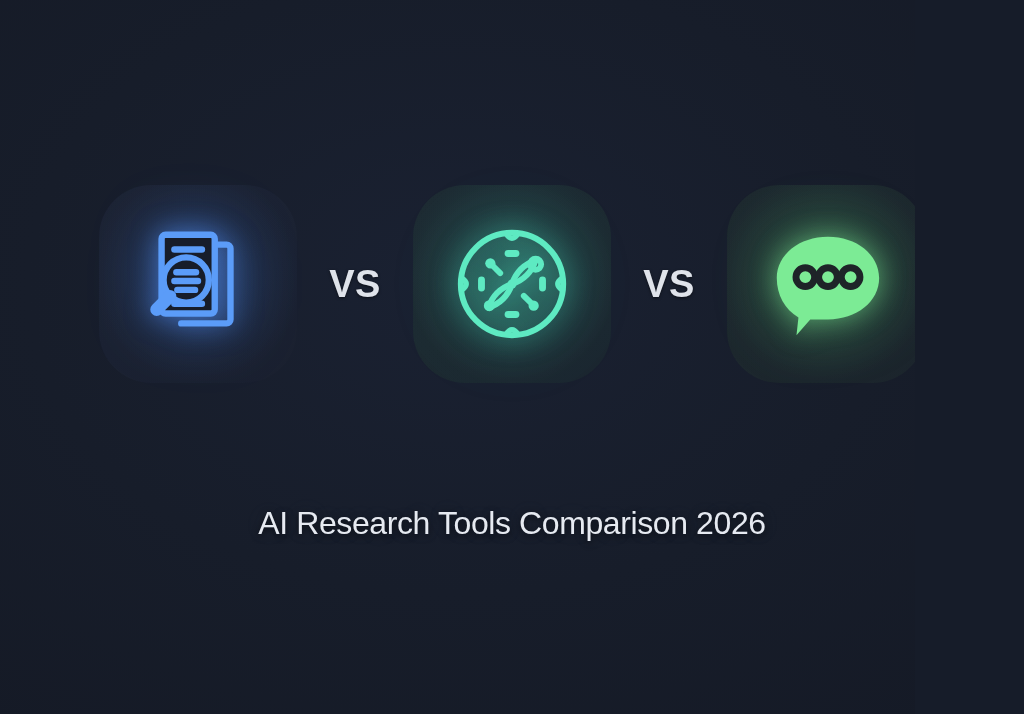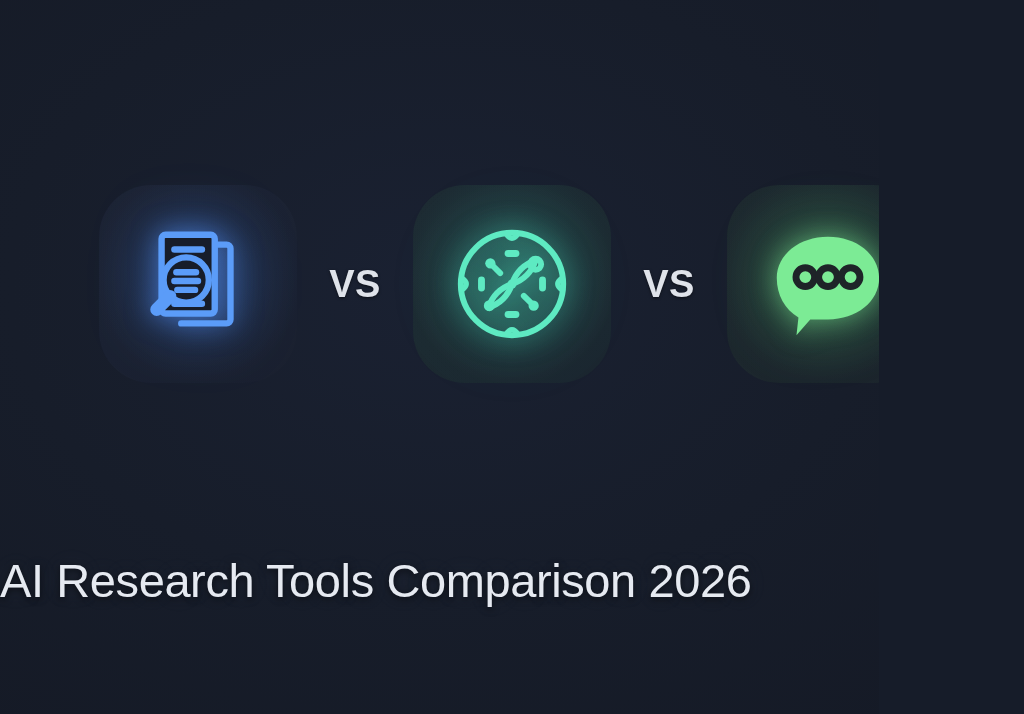--- a/index.html
+++ b/index.html
@@ -14,20 +14,21 @@
     font-family: "Liberation Sans", sans-serif;
   }
 
   .stage {
     position: relative;
     width: 879px;
     height: 714px;
     background:
       radial-gradient(ellipse 780px 560px at 50% 40%, #1a2132 0%, #171d2a 55%, #151a26 100%);
     overflow: hidden;
+    padding-left: 36px;
   }
 
   
   .compare-row {
     position: absolute;
     left: 0;
     top: 185px;
     width: 1024px;
     height: 198px;
     display: flex;
@@ -83,27 +84,27 @@
     text-shadow: 0 1px 3px rgba(0,0,0,0.55);
     user-select: none;
   }
 
   
   .title {
     position: absolute;
     left: 0;
     top: 505px;
     width: 1024px;
-    font-size: 47px;
+    text-align: center;
+    font-size: 32px;
     font-weight: 400;
     letter-spacing: -0.4px;
     color: #e6eaf1;
     text-shadow: 0 2px 7px rgba(0,0,0,0.6), 0 0 22px rgba(190,205,230,0.10);
     white-space: nowrap;
-    margin-top: 48px;
   }
 </style>
 </head>
 <body>
 
 <div class="stage">
 
   <div class="compare-row">
 
     <div class="tile tile-blue">

